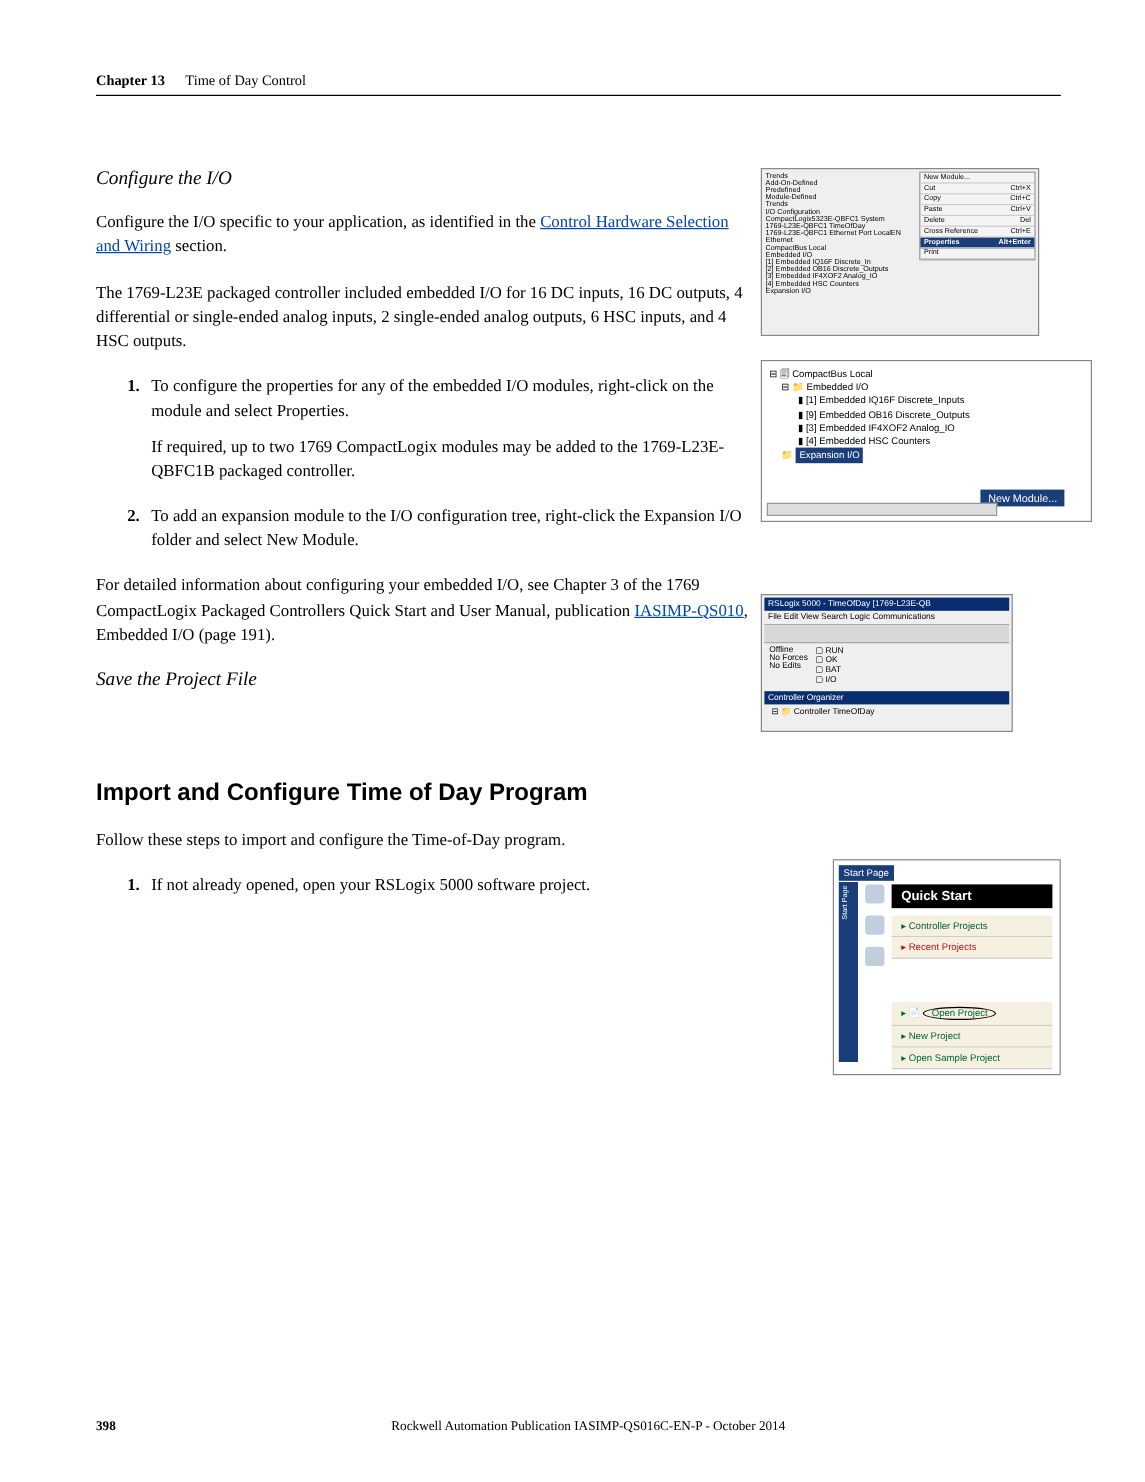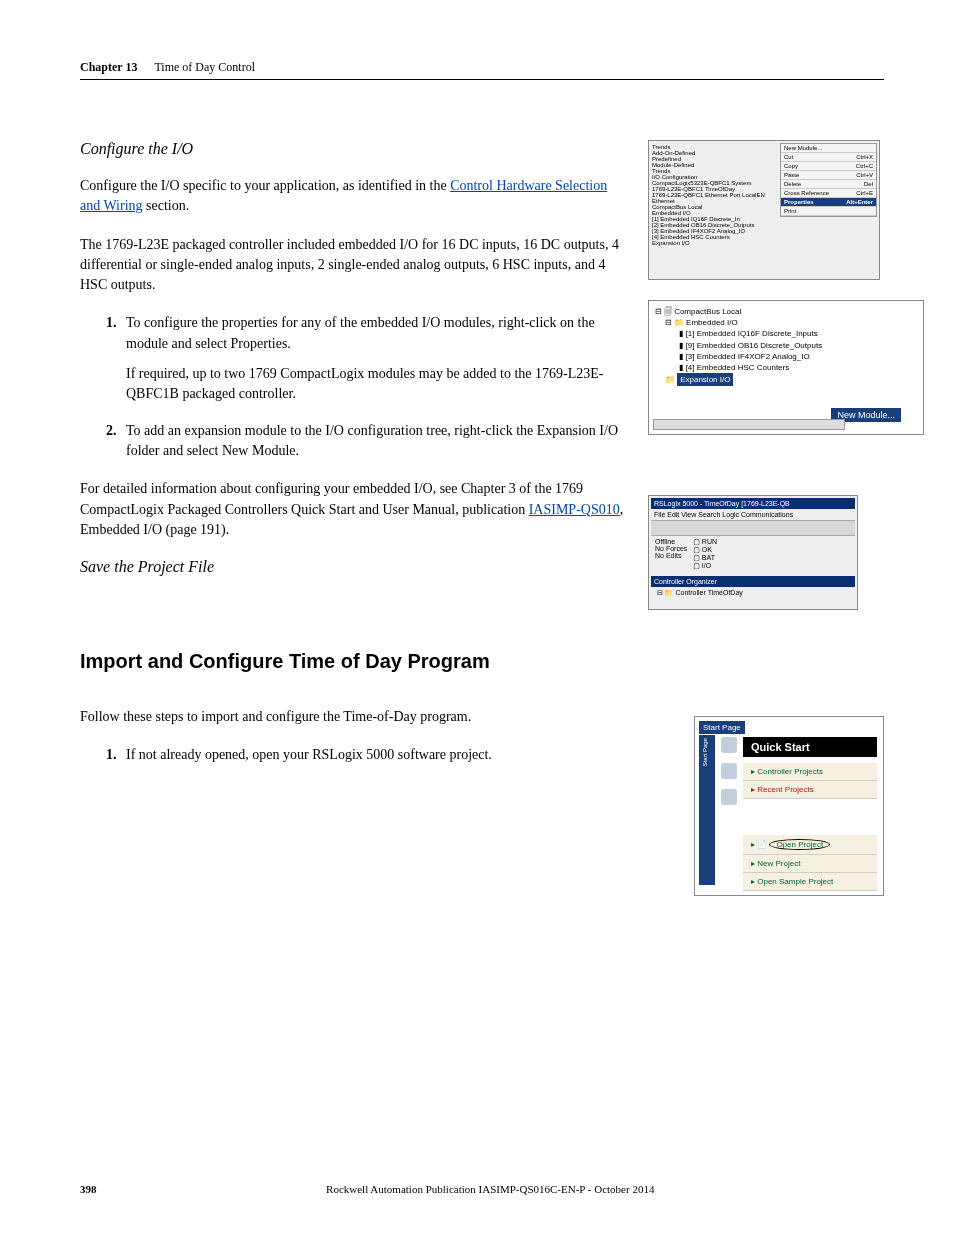--- a/index.html
+++ b/index.html
@@ -27,41 +27,41 @@
   .header-line .chapter-title {
     margin-left: 14px;
   }
   .hr {
     border: none;
     border-top: 1px solid #000;
     margin: 4px 0 60px 0;
   }
   .content-row {
     display: flex;
-    gap: 18px;
+    gap: 4px;
   }
   .main-col {
     flex: 0 0 550px;
   }
   .side-col {
     flex: 1;
     display: flex;
     flex-direction: column;
     gap: 20px;
   }
   h3.sub {
     font-style: italic;
     font-weight: normal;
     font-size: 16px;
     margin: 0 0 18px 0;
   }
   p.body {
     font-size: 14px;
     line-height: 1.45;
-    margin: 16px 0 18px 0;
+    margin: 0 0 18px 0;
   }
   a.link {
     color: #0047b3;
     text-decoration: underline;
   }
   ol.steps {
     font-size: 14px;
     line-height: 1.45;
     padding-left: 40px;
     margin: 0 0 18px 0;

